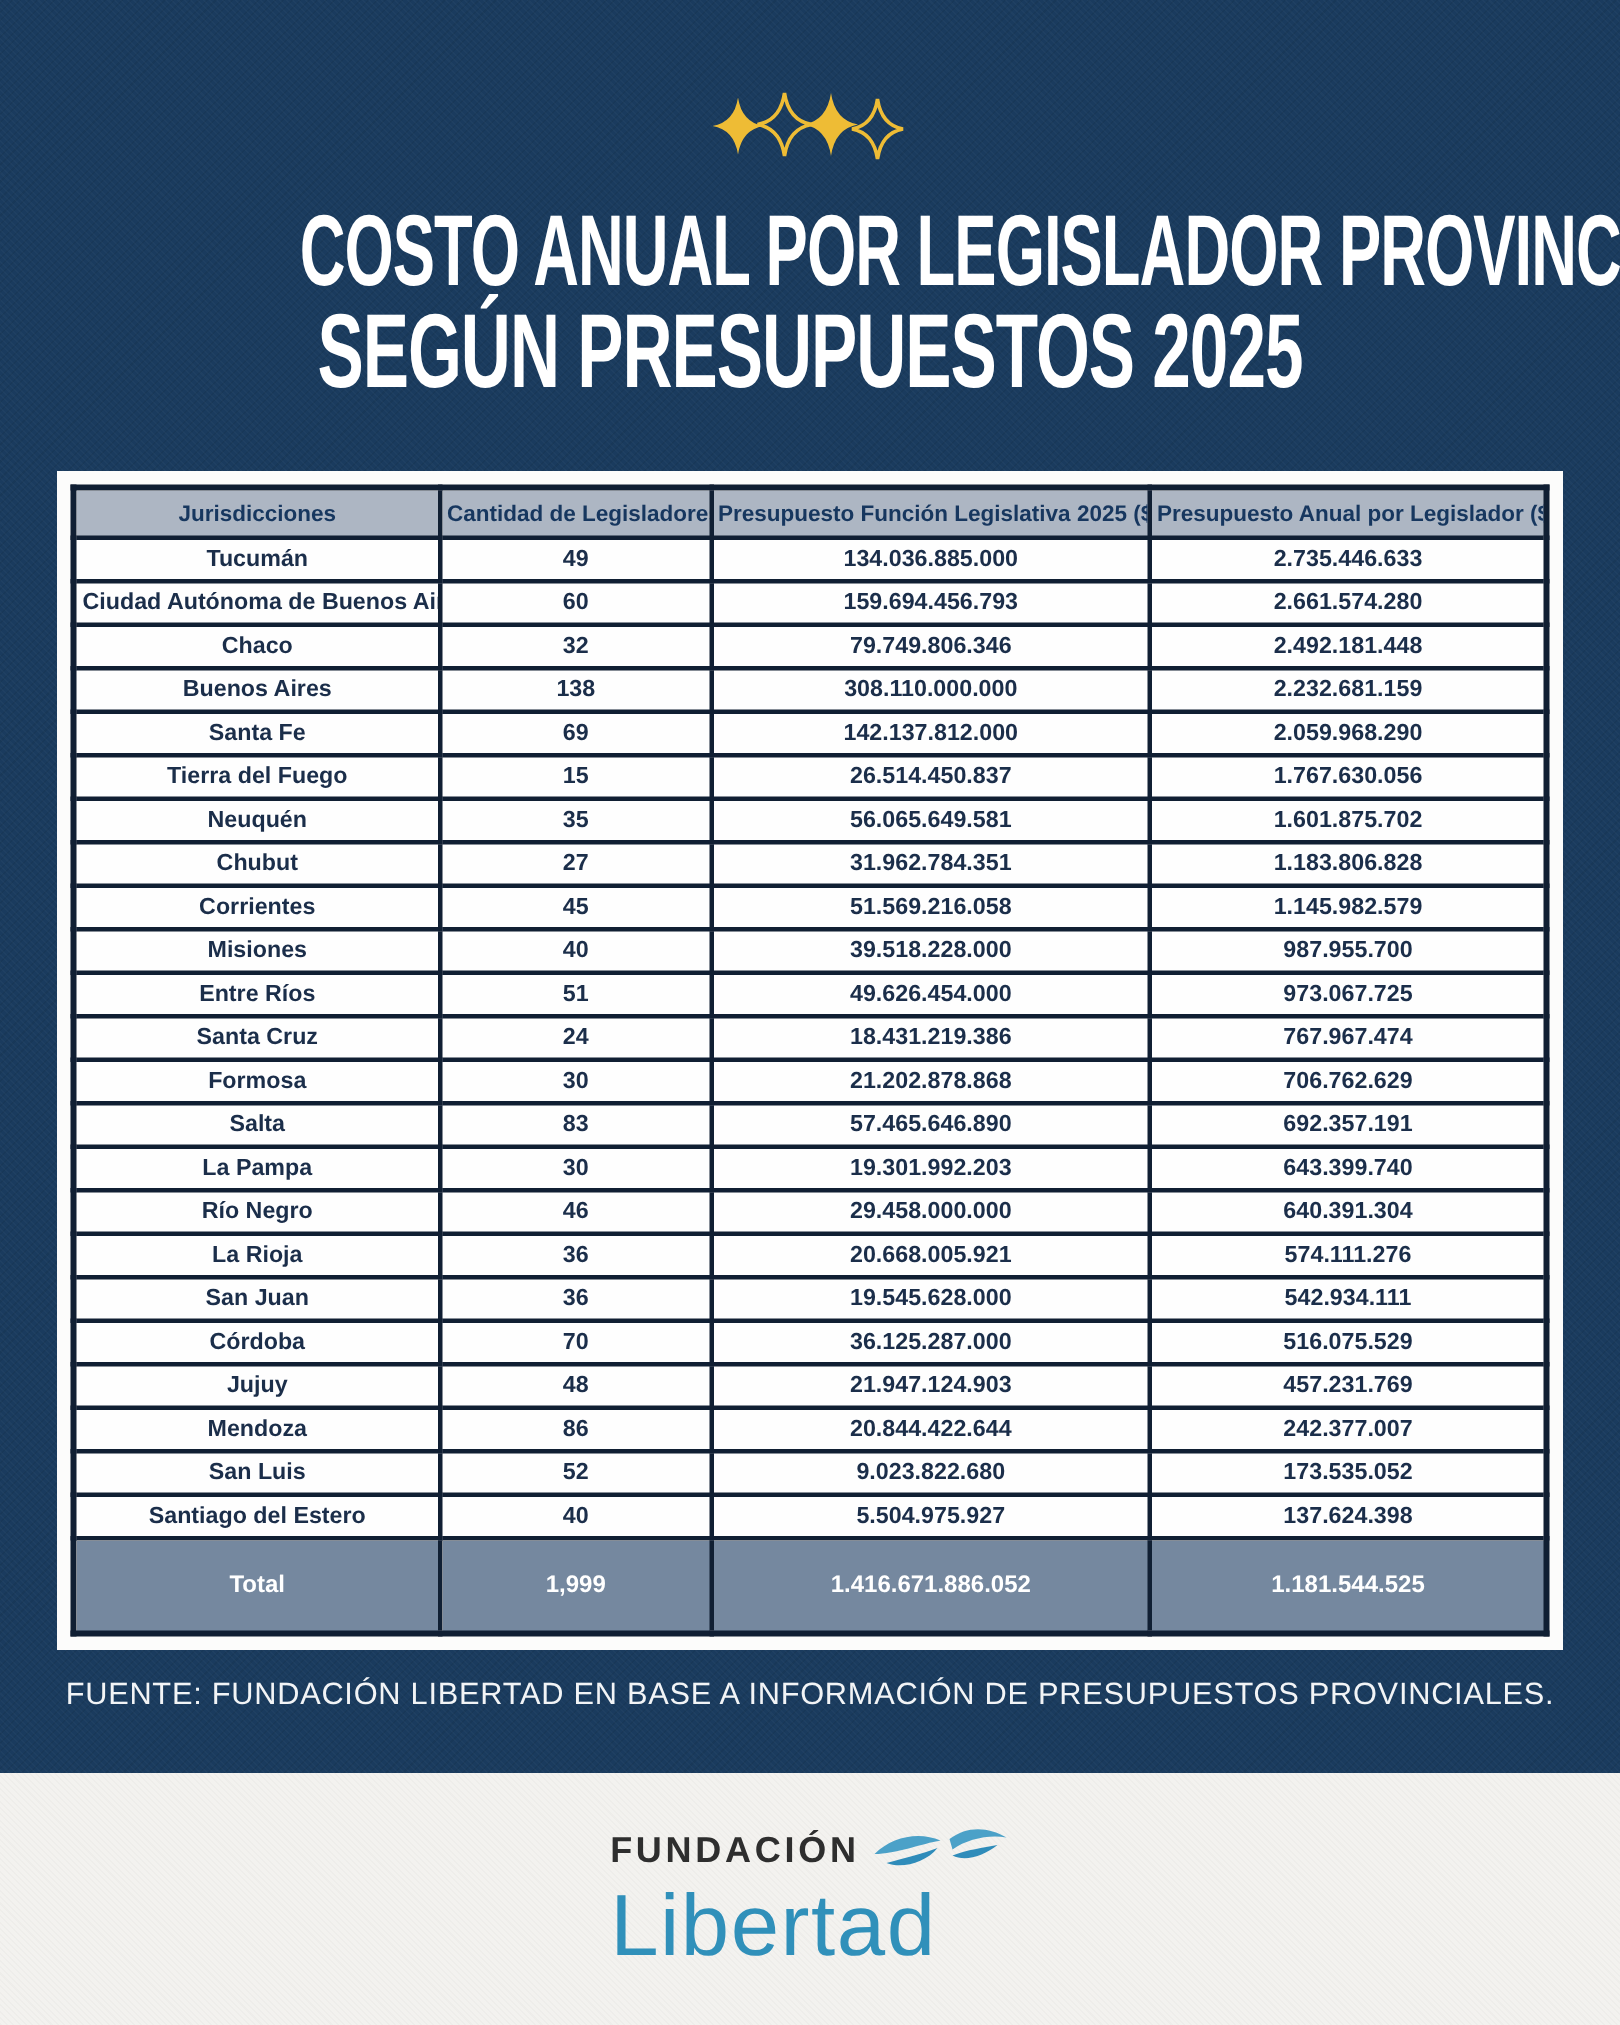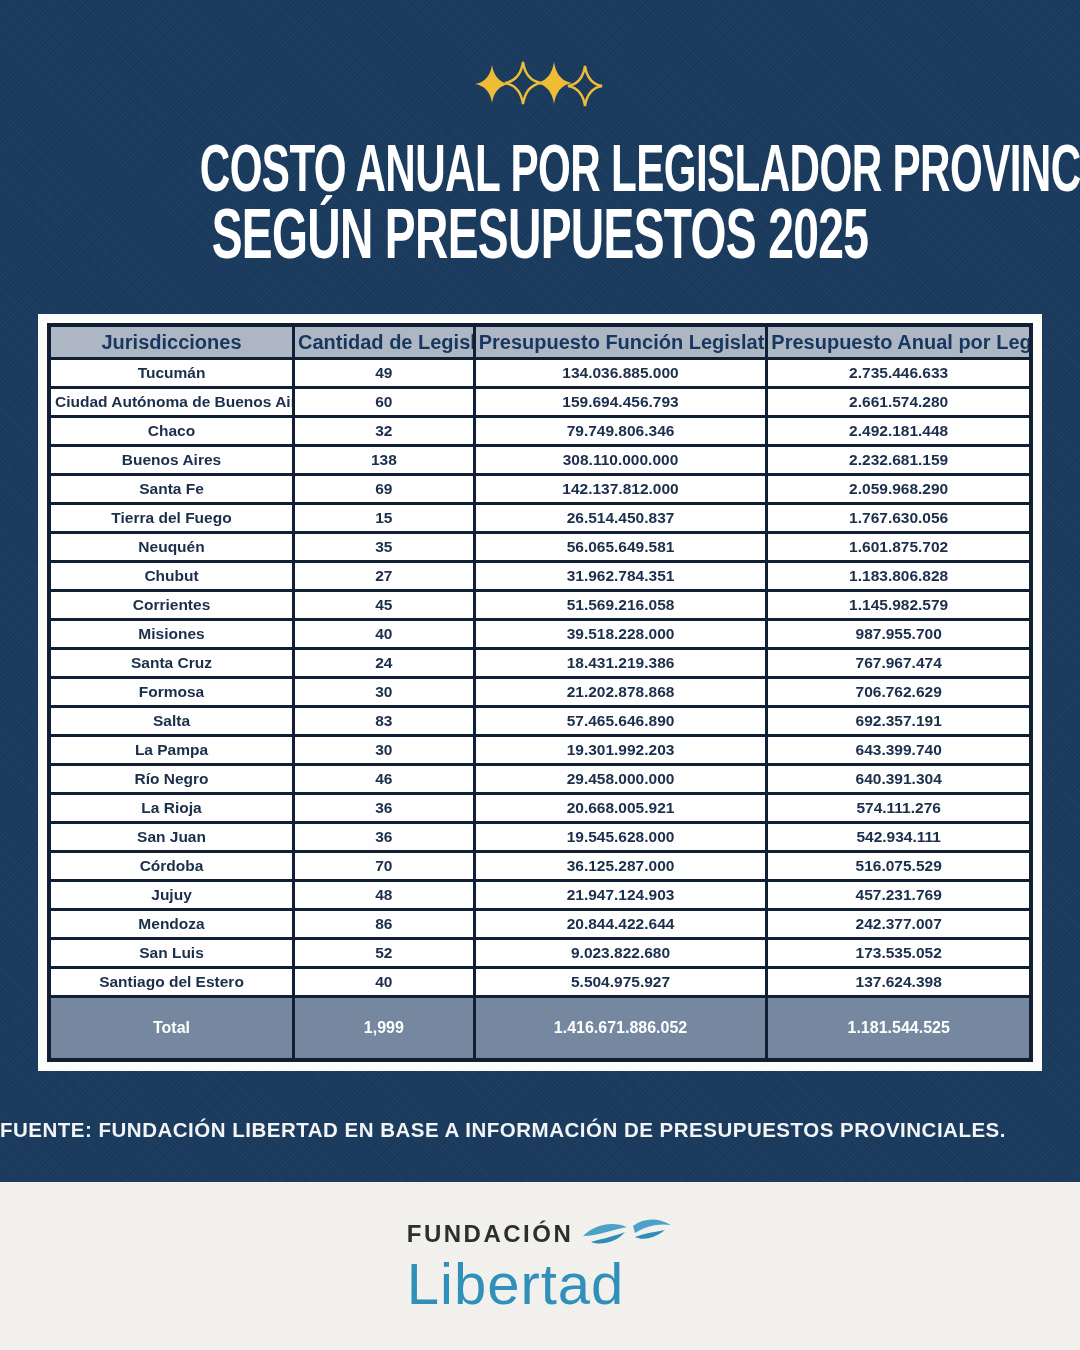--- a/index.html
+++ b/index.html
@@ -45,38 +45,38 @@
     width: 100%; border-collapse: collapse; table-layout: fixed;
     border: 4px solid #101f33;
   }
   .budget-table th, .budget-table td {
     border: 3px solid #101f33;
     text-align: center; vertical-align: middle;
     overflow: hidden; white-space: nowrap;
   }
   .budget-table th {
     background: #adb6c3; color: #17375f;
-    font-size: 20px; font-weight: 700; height: 30px; padding: 0 3px;
+    font-size: 15px; font-weight: 700; height: 30px; padding: 0 3px;
   }
   .budget-table tbody td {
     background: #fefefe; color: #1b2e4a;
     font-size: 15.5px; font-weight: 700; height: 26px; padding: 0 4px;
   }
   .budget-table tfoot td {
     background: #75889f; color: #ffffff;
     font-size: 16px; font-weight: 700; height: 28px; padding: 16px 4px;
   }
   col.c1 { width: 24.9%; } col.c2 { width: 18.4%; }
   col.c3 { width: 29.8%; } col.c4 { width: 26.9%; }
 
   
   .source-note {
     position: absolute; top: 1118px; left: 0; width: 100%;
-    text-align: left; color: #f2f4f6;
-    font-size: 20.5px; letter-spacing: 0.5px; font-weight: 700;
+    text-align: center; color: #f2f4f6;
+    font-size: 20.5px; letter-spacing: 0.5px; font-weight: 400;
   }
 
   
   .footer-strip {
     position: absolute; top: 1182px; left: 0; width: 100%; height: 168px;
     background-color: #f3f2ef;
     background-image:
       repeating-linear-gradient(45deg, rgba(0,0,0,0.02) 0 1px, transparent 1px 3px);
     display: flex; align-items: center; justify-content: center;
   }
@@ -180,20 +180,26 @@
             <td>51.569.216.058</td>
             <td>1.145.982.579</td>
           </tr>
           <tr>
             <td>Misiones</td>
             <td>40</td>
             <td>39.518.228.000</td>
             <td>987.955.700</td>
           </tr>
           <tr>
+            <td>Entre Ríos</td>
+            <td>51</td>
+            <td>49.626.454.000</td>
+            <td>973.067.725</td>
+          </tr>
+          <tr>
             <td>Santa Cruz</td>
             <td>24</td>
             <td>18.431.219.386</td>
             <td>767.967.474</td>
           </tr>
           <tr>
             <td>Formosa</td>
             <td>30</td>
             <td>21.202.878.868</td>
             <td>706.762.629</td>

